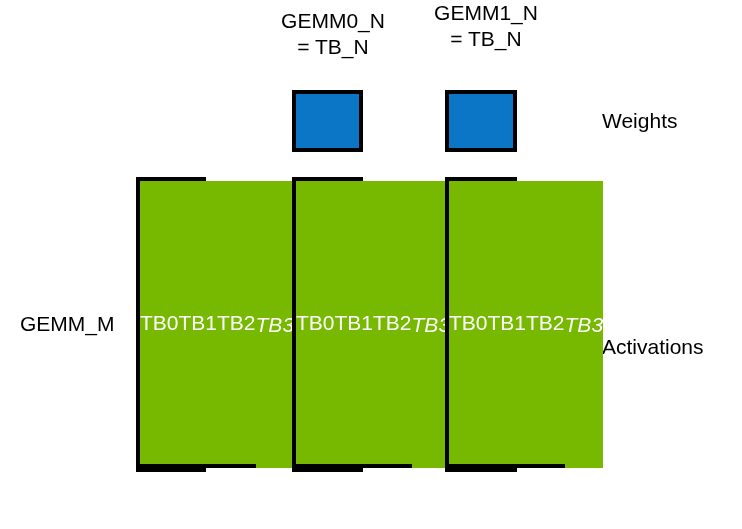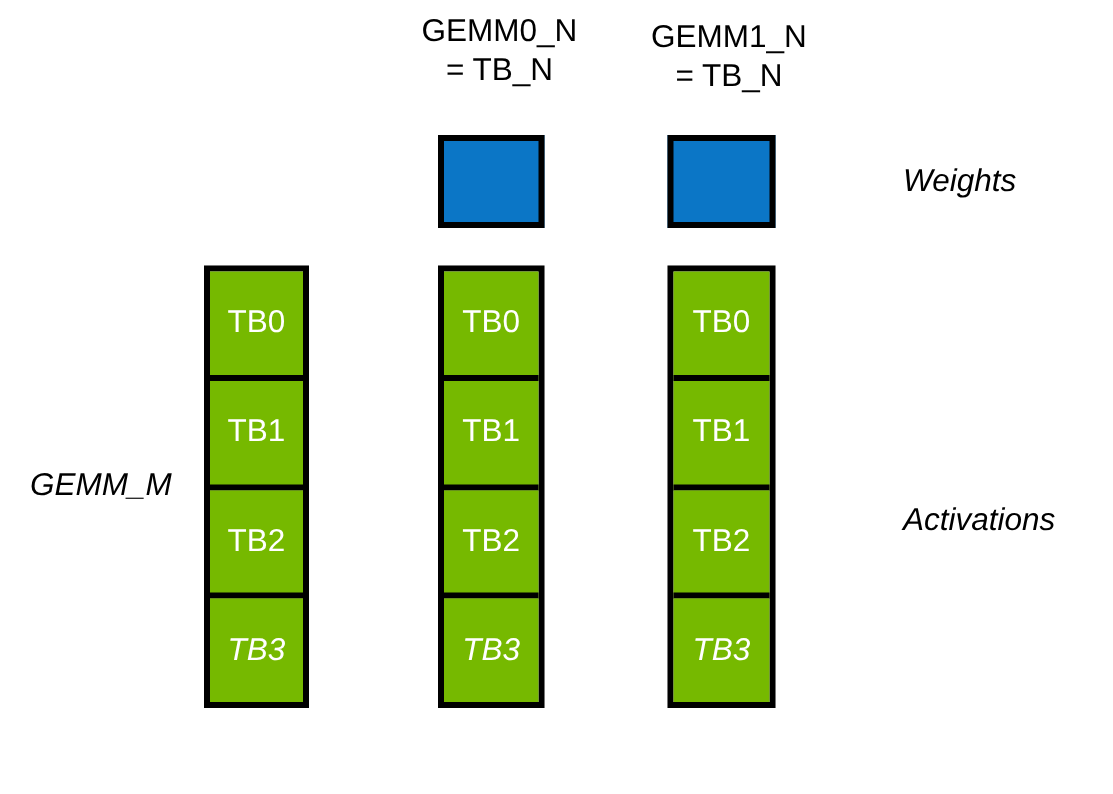--- a/index.html
+++ b/index.html
@@ -18,38 +18,37 @@
   }
 
   .label {
     position: absolute;
     color: #000000;
     font-size: 21px;
     line-height: 26px;
     white-space: pre;
     text-align: center;
   }
-  .label.left-align { text-align: left; font-style: italic; }
+  .label.left-align { text-align: left; }
 
   
   .weight-block {
     position: absolute;
     background: #0B76C6;
     border: 4px solid #000000;
     box-sizing: border-box;
   }
 
   
   .activation-column {
     position: absolute;
     border: 4px solid #000000;
     box-sizing: border-box;
     display: flex;
-    flex-direction: column;
-    background: #e5e5e5;
+    background: #c2410c;
   }
   .tb-cell {
     flex: 1 1 0;
     background: #76B900;
     color: #ffffff;
     font-size: 21px;
     display: flex;
     align-items: center;
     justify-content: center;
     border-bottom: 4px solid #000000;
@@ -61,21 +60,21 @@
   }
 </style>
 </head>
 <body>
 
 <div id="canvas">
 
   <div class="label" style="left:265px; top:8px; width:136px;">GEMM0_N
 = TB_N</div>
 
-  <div class="label" style="left:418px; top:12px; width:136px;">GEMM1_N
+  <div class="label" style="left:418px; top:0; width:136px;">GEMM1_N
 = TB_N</div>
 
   <div class="weight-block" style="left:292px; top:90px; width:71px; height:62px;"></div>
 
   <div class="weight-block" style="left:445px; top:90px; width:72px; height:62px;"></div>
 
   <div class="label left-align" style="left:602px; top:108px; width:140px;">Weights</div>
 
   <div class="label left-align" style="left:602px; top:294px; width:140px;margin-top:40px;">Activations</div>
 

